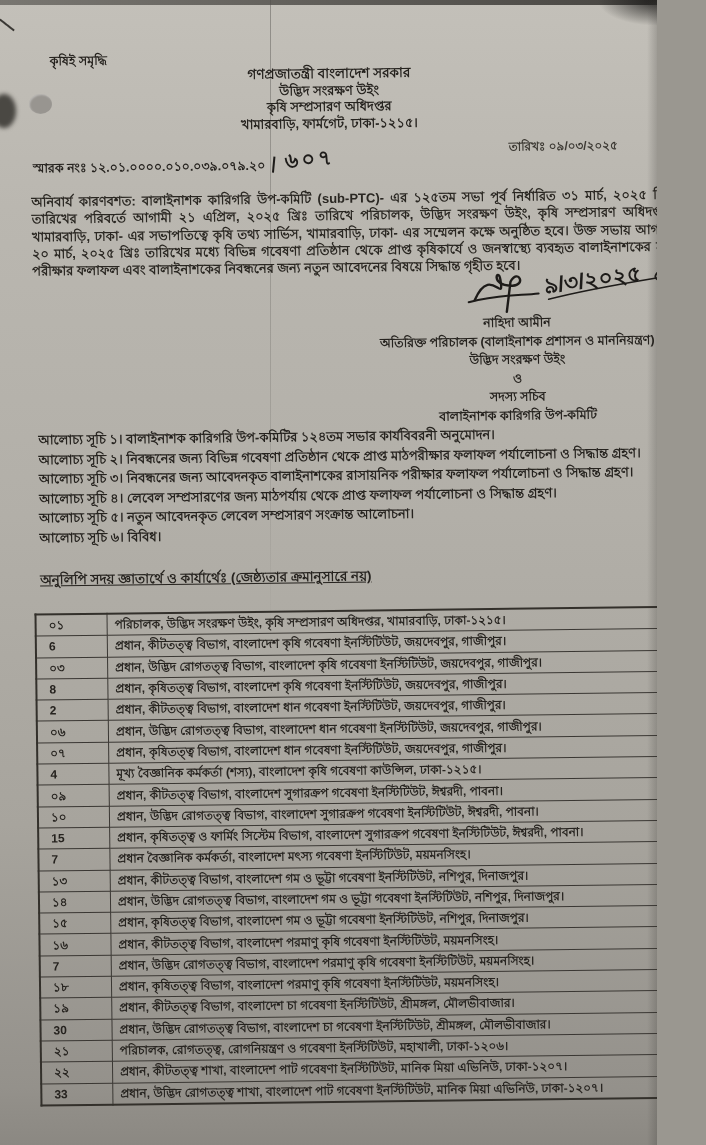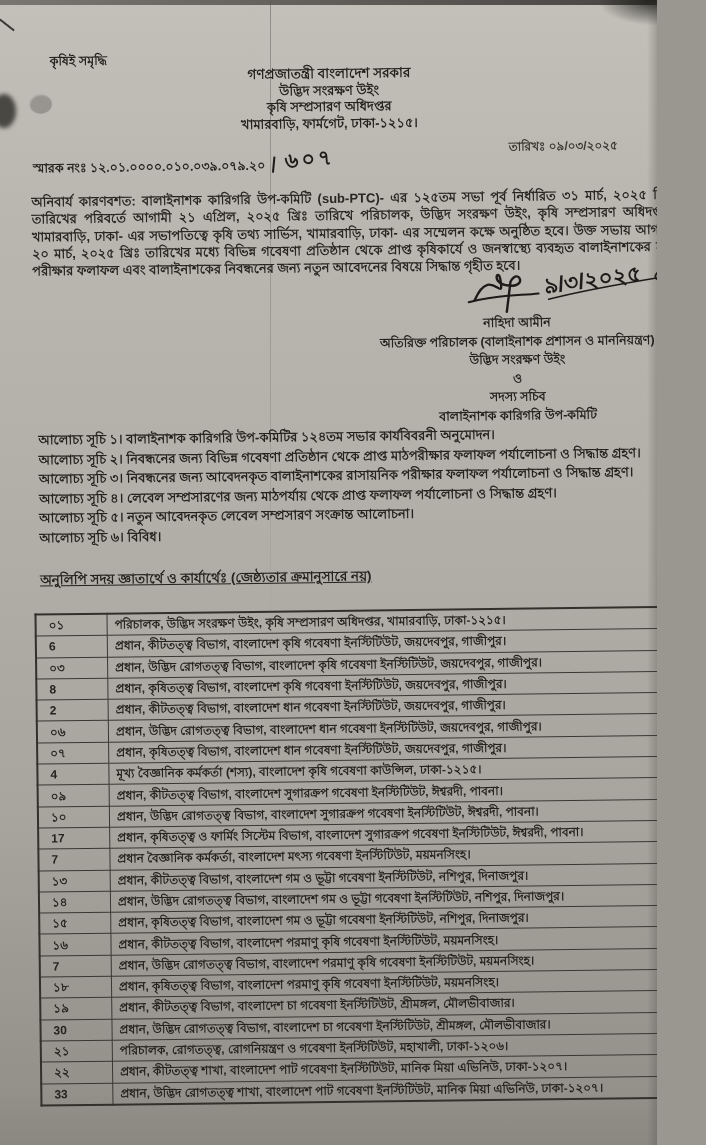--- a/index.html
+++ b/index.html
@@ -156,21 +156,21 @@
           </tr>
           <tr>
             <td class="serial">০৯</td>
             <td>প্রধান, কীটতত্ত্ব বিভাগ, বাংলাদেশ সুগারক্রপ গবেষণা ইনস্টিটিউট, ঈশ্বরদী, পাবনা।</td>
           </tr>
           <tr>
             <td class="serial">১০</td>
             <td>প্রধান, উদ্ভিদ রোগতত্ত্ব বিভাগ, বাংলাদেশ সুগারক্রপ গবেষণা ইনস্টিটিউট, ঈশ্বরদী, পাবনা।</td>
           </tr>
           <tr>
-            <td class="serial">17</td>
+            <td class="serial">15</td>
             <td>প্রধান, কৃষিতত্ত্ব ও ফার্মিং সিস্টেম বিভাগ, বাংলাদেশ সুগারক্রপ গবেষণা ইনস্টিটিউট, ঈশ্বরদী, পাবনা।</td>
           </tr>
           <tr>
             <td class="serial">7</td>
             <td>প্রধান বৈজ্ঞানিক কর্মকর্তা, বাংলাদেশ মৎস্য গবেষণা ইনস্টিটিউট, ময়মনসিংহ।</td>
           </tr>
           <tr>
             <td class="serial">১৩</td>
             <td>প্রধান, কীটতত্ত্ব বিভাগ, বাংলাদেশ গম ও ভূট্টা গবেষণা ইনস্টিটিউট, নশিপুর, দিনাজপুর।</td>
           </tr>

